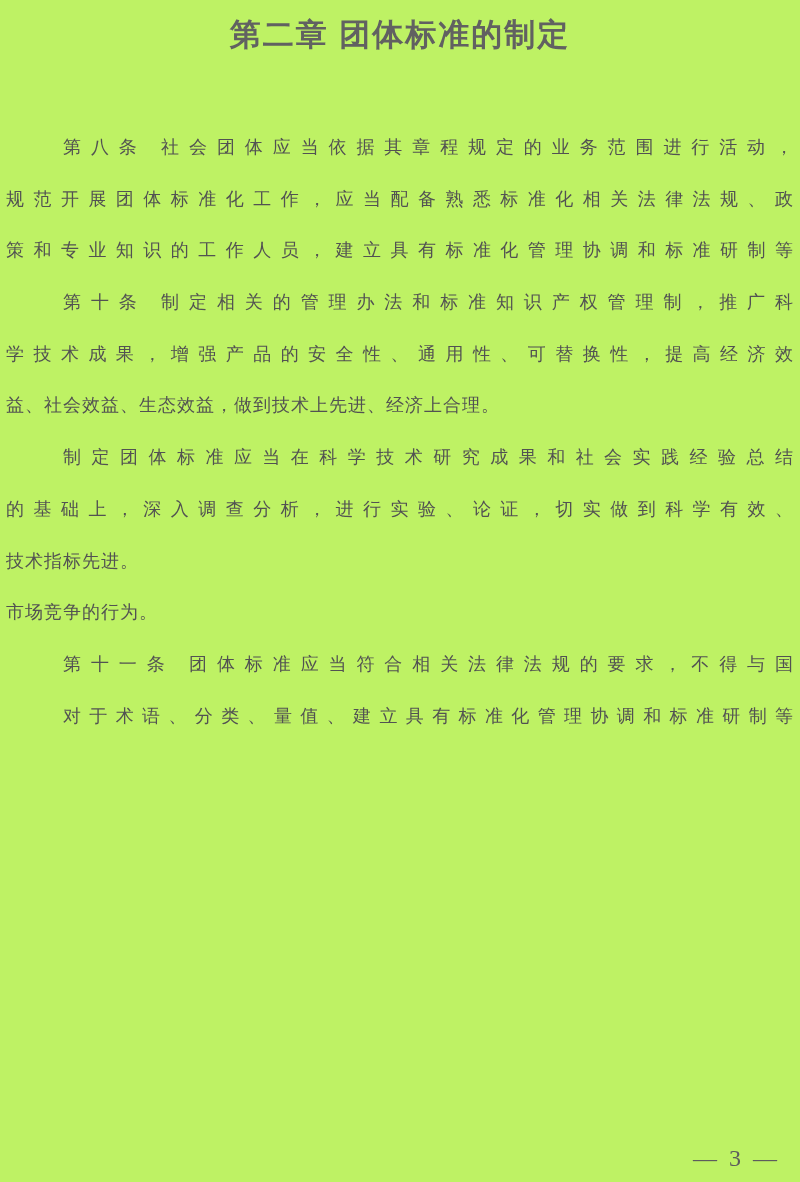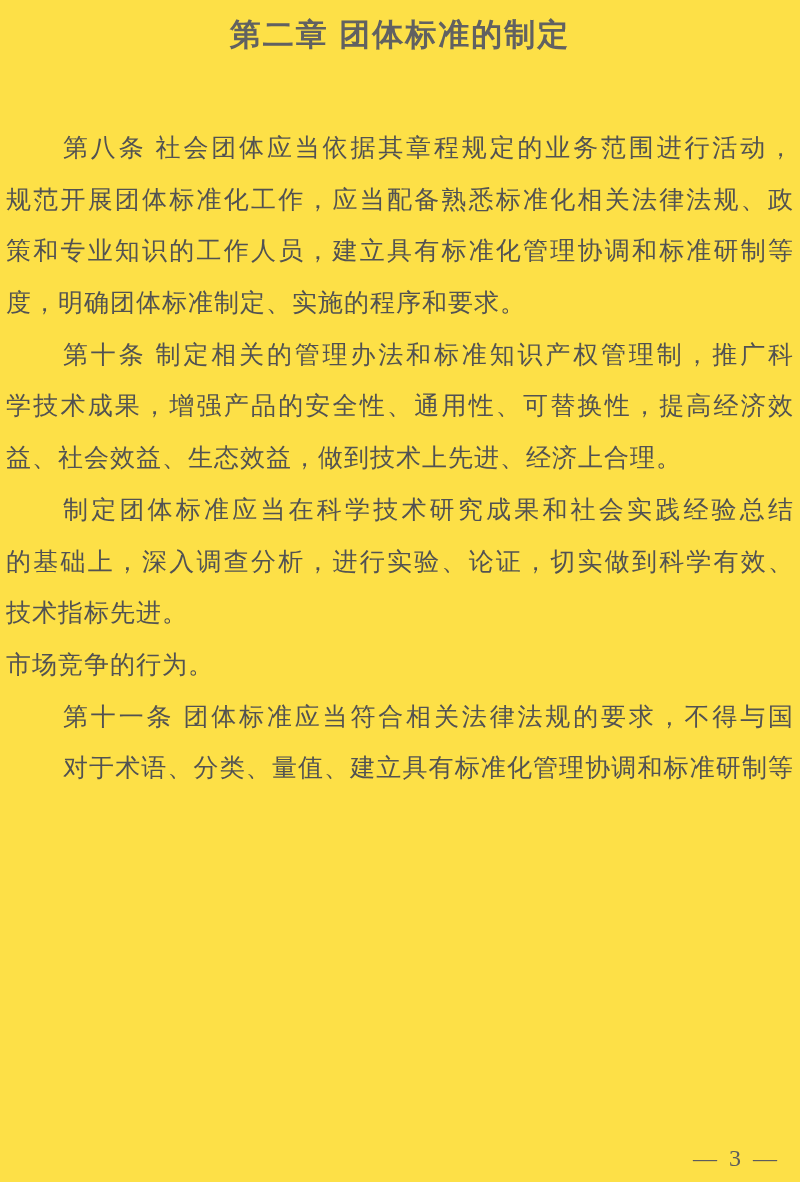--- a/index.html
+++ b/index.html
@@ -4,21 +4,21 @@
 <style>
   html, body {
     margin: 0;
     padding: 0;
     background: #ffffff;
   }
   .page {
     position: relative;
     width: 800px;
     height: 1182px;
-    background: #fde047;
+    background: #bef264;
     overflow: hidden;
     font-family: "Liberation Serif", serif;
   }
   .chapter-title {
     position: absolute;
     top: 14px;
     left: 0;
     width: 100%;
     text-align: center;
     font-family: "Liberation Sans", sans-serif;
@@ -29,21 +29,21 @@
   }
   .doc-body {
     position: absolute;
     top: 122px;
     left: 6px;
     width: 788px;
   }
   .text-line {
     height: 51.7px;
     line-height: 51.7px;
-    font-size: 25px;
+    font-size: 18px;
     letter-spacing: 1px;
     color: #525252;
     white-space: nowrap;
   }
   .text-line.justify {
     white-space: normal;
     text-align: justify;
     text-align-last: justify;
   }
   .text-line.first {
@@ -65,21 +65,20 @@
 <div class="page">
 
   <div class="chapter-title">第二章 团体标准的制定</div>
 
   <div class="doc-body">
 
     <div>
       <div class="text-line first justify">第八条 社会团体应当依据其章程规定的业务范围进行活动，</div>
       <div class="text-line justify">规范开展团体标准化工作，应当配备熟悉标准化相关法律法规、政</div>
       <div class="text-line justify">策和专业知识的工作人员，建立具有标准化管理协调和标准研制等</div>
-      <div class="text-line">度，明确团体标准制定、实施的程序和要求。</div>
     </div>
 
 
     <div>
       <div class="text-line first justify">第十条 制定相关的管理办法和标准知识产权管理制，推广科</div>
       <div class="text-line justify">学技术成果，增强产品的安全性、通用性、可替换性，提高经济效</div>
       <div class="text-line">益、社会效益、生态效益，做到技术上先进、经济上合理。</div>
     </div>
 
     <div>

